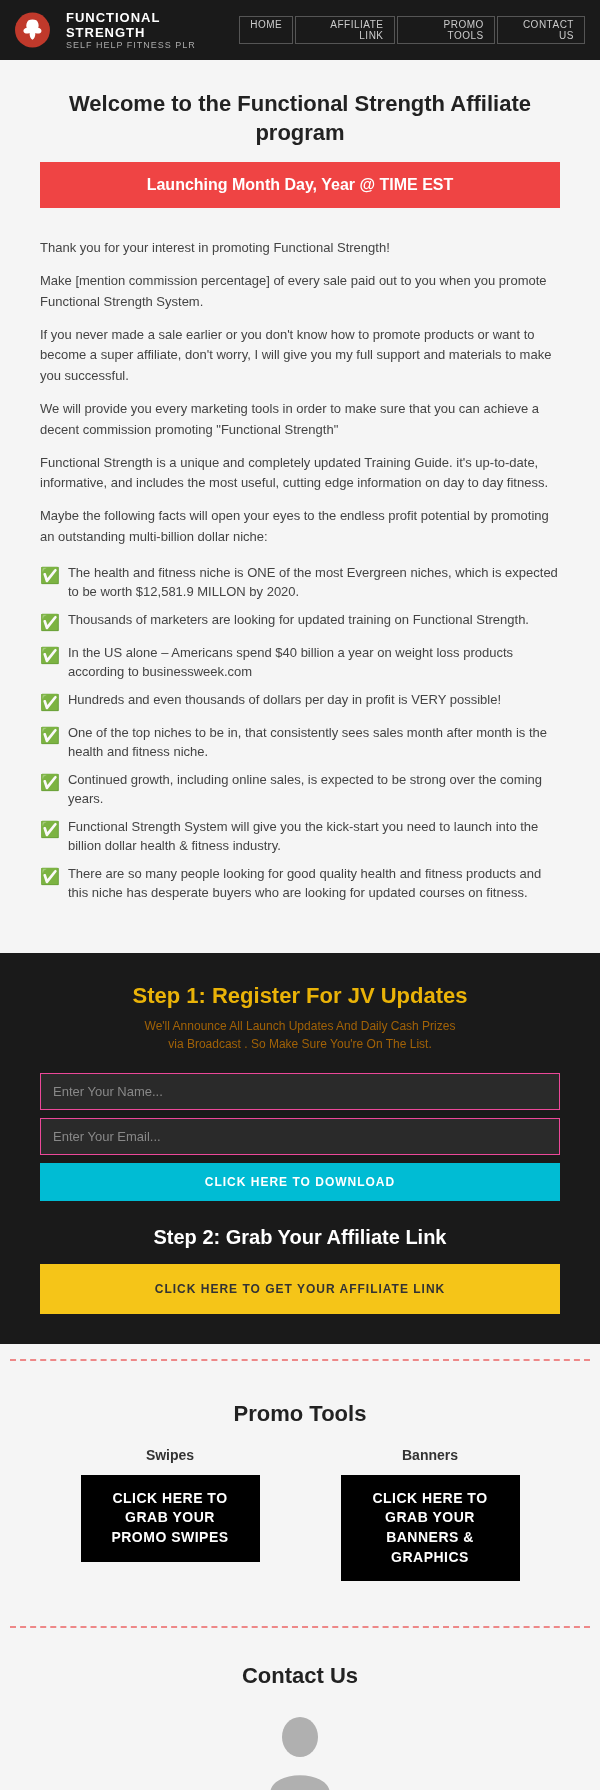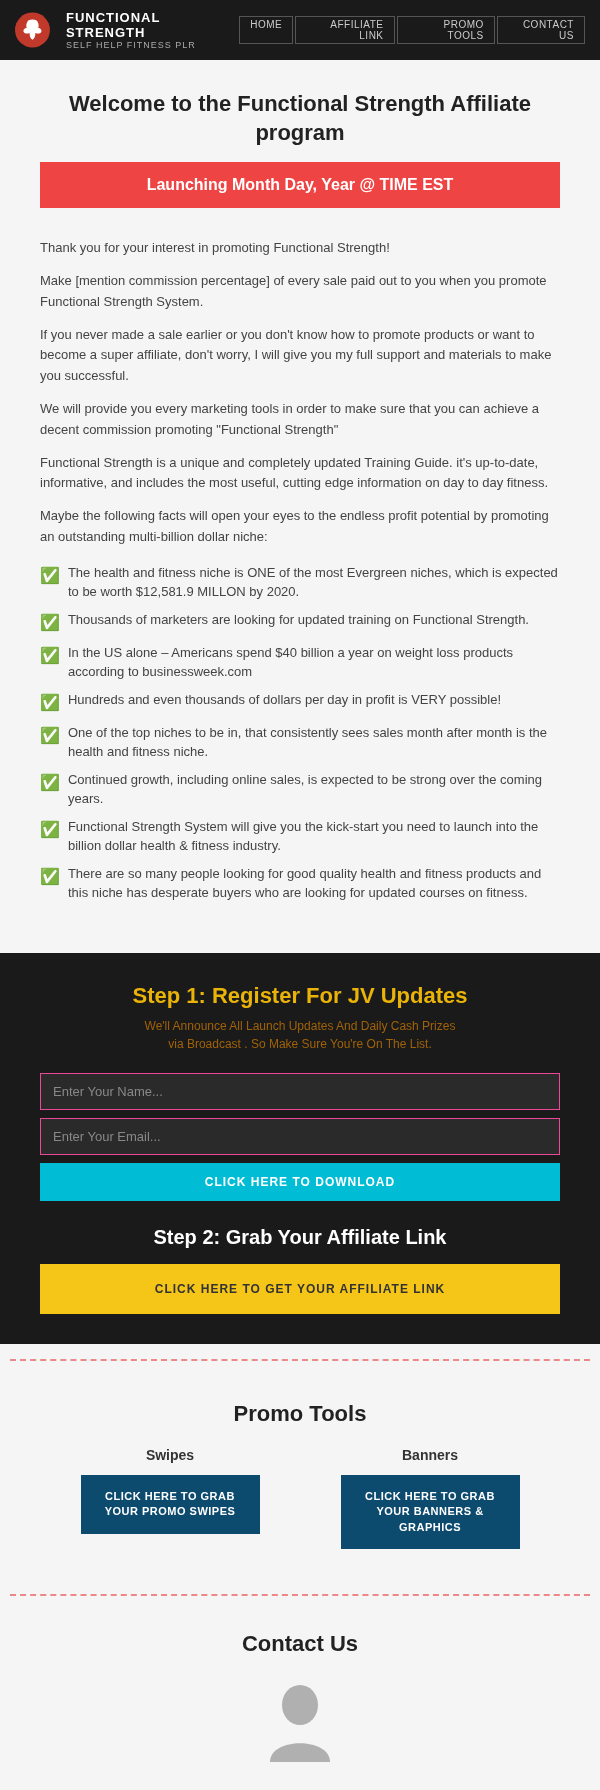--- a/index.html
+++ b/index.html
@@ -41,21 +41,21 @@
     
     .divider-section { background: #f5f5f5; padding: 15px 0; }
     .dotted-divider { border: none; border-top: 2px dashed #e88; margin: 0 10px; }
 
     
     .promo-section { background: #f5f5f5; padding: 25px 40px 30px; text-align: center; }
     .section-title { font-size: 22px; font-weight: bold; color: #222; margin-bottom: 20px; }
     .promo-cols { display: flex; justify-content: space-around; align-items: flex-start; }
     .promo-col { text-align: center; }
     .promo-col-title { font-size: 14px; font-weight: bold; margin-bottom: 12px; color: #333; }
-    .red-btn { background: #0c4a6e; color: white; border: none; padding: 14px 18px; font-size: 11px; font-weight: bold; letter-spacing: 0.5px; cursor: pointer; text-transform: uppercase; line-height: 1.4; width: 179px; }
+    .red-btn { background: #000000; color: white; border: none; padding: 14px 18px; font-size: 14px; font-weight: bold; letter-spacing: 0.5px; cursor: pointer; text-transform: uppercase; line-height: 1.4; width: 179px; }
 
     
     .contact-section { background: #f5f5f5; padding: 20px 40px 30px; text-align: center; }
     .avatar-container { margin: 20px auto; }
     .avatar-svg { width: 80px; height: 90px; }
   </style>
 </head>
 <body>
 
 <header class="header">

